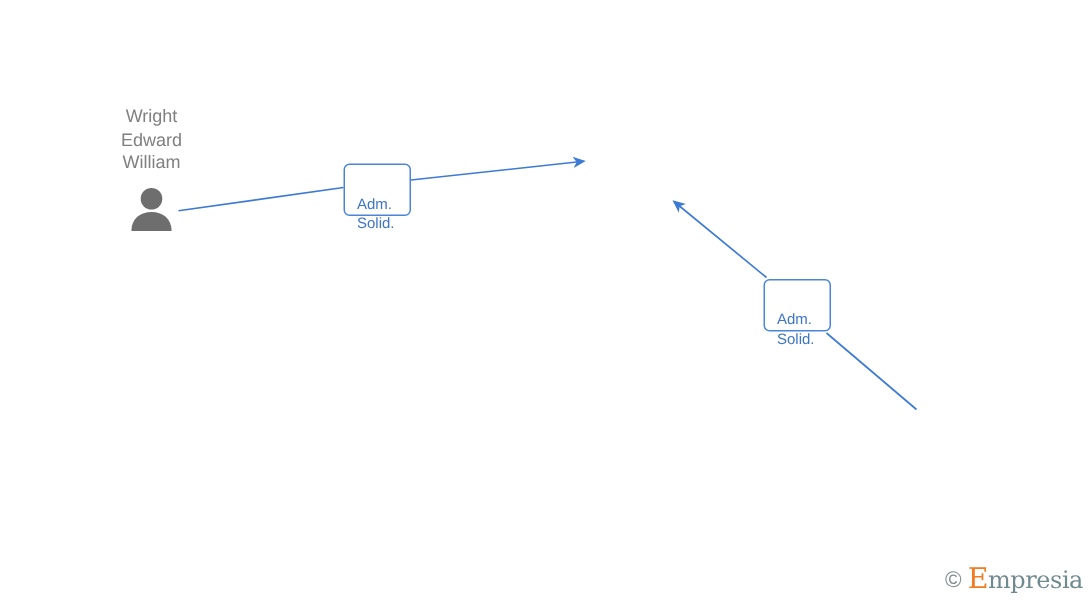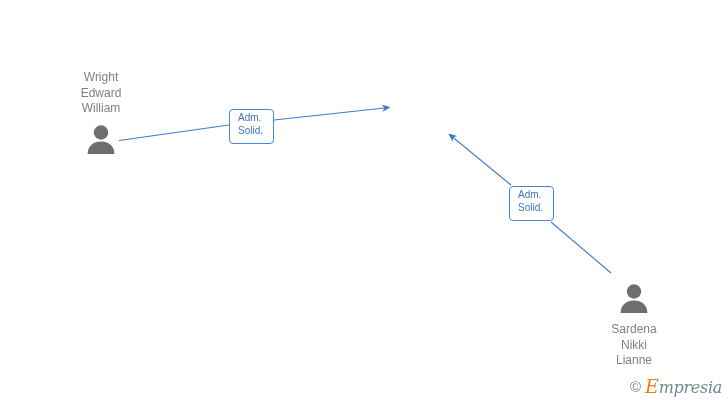--- a/index.html
+++ b/index.html
@@ -76,21 +76,21 @@
   .rel-label {
     position: absolute;
     box-sizing: border-box;
     border: 1px solid #4a86d8;
     border-radius: 4px;
     background: #ffffff;
     color: #3f76c4;
     font-size: 10px;
     line-height: 13px;
     text-align: left;
-    padding: 1px 0 4px 8px;
+    padding: 20px 0 4px 8px;
   }
   #rel-label-1 {
     left: 229px;
     top: 109px;
     width: 45px;
     height: 35px;
   }
   #rel-label-2 {
     left: 509px;
     top: 186px;
@@ -108,21 +108,20 @@
     gap: 4px;
   }
   .wm-c {
     font-size: 15px;
     color: #7f8c8d;
     line-height: 1;
   }
   .wm-brand {
     font-family: "DejaVu Serif", serif;
     font-size: 16px;
-    font-style: italic;
     line-height: 1;
     letter-spacing: -0.3px;
   }
   .wm-e {
     color: #f07c22;
     font-size: 19px;
   }
   .wm-rest {
     color: #6f8a8f;
   }
@@ -157,31 +156,20 @@
 Edward
 William</div>
     <div class="person-icon">
       <svg width="32" height="32" viewBox="0 0 32 32" aria-hidden="true">
         <circle cx="16" cy="9.5" r="7.2" fill="#6e6e6e"></circle>
         <path d="M2.6,31 C2.6,22.6 8.6,18.4 16,18.4 C23.4,18.4 29.4,22.6 29.4,31 Z" fill="#6e6e6e"></path>
       </svg>
     </div>
   </div>
 
-  <div class="person-node" id="person-right">
-    <div class="person-icon">
-      <svg width="32" height="32" viewBox="0 0 32 32" aria-hidden="true">
-        <circle cx="16" cy="9.5" r="7.2" fill="#6e6e6e"></circle>
-        <path d="M2.6,31 C2.6,22.6 8.6,18.4 16,18.4 C23.4,18.4 29.4,22.6 29.4,31 Z" fill="#6e6e6e"></path>
-      </svg>
-    </div>
-    <div class="person-name">Sardena
-Nikki
-Lianne</div>
-  </div>
 
   <div class="rel-label" id="rel-label-1">
     <div>Adm.</div>
     <div>Solid.</div>
   </div>
 
   <div class="rel-label" id="rel-label-2">
     <div>Adm.</div>
     <div>Solid.</div>
   </div>

